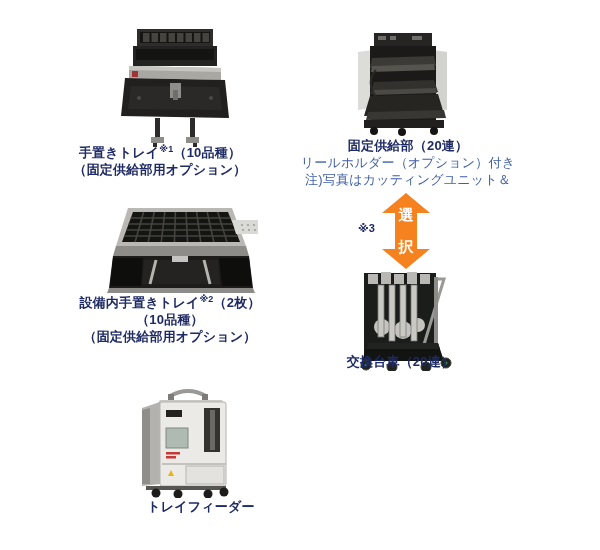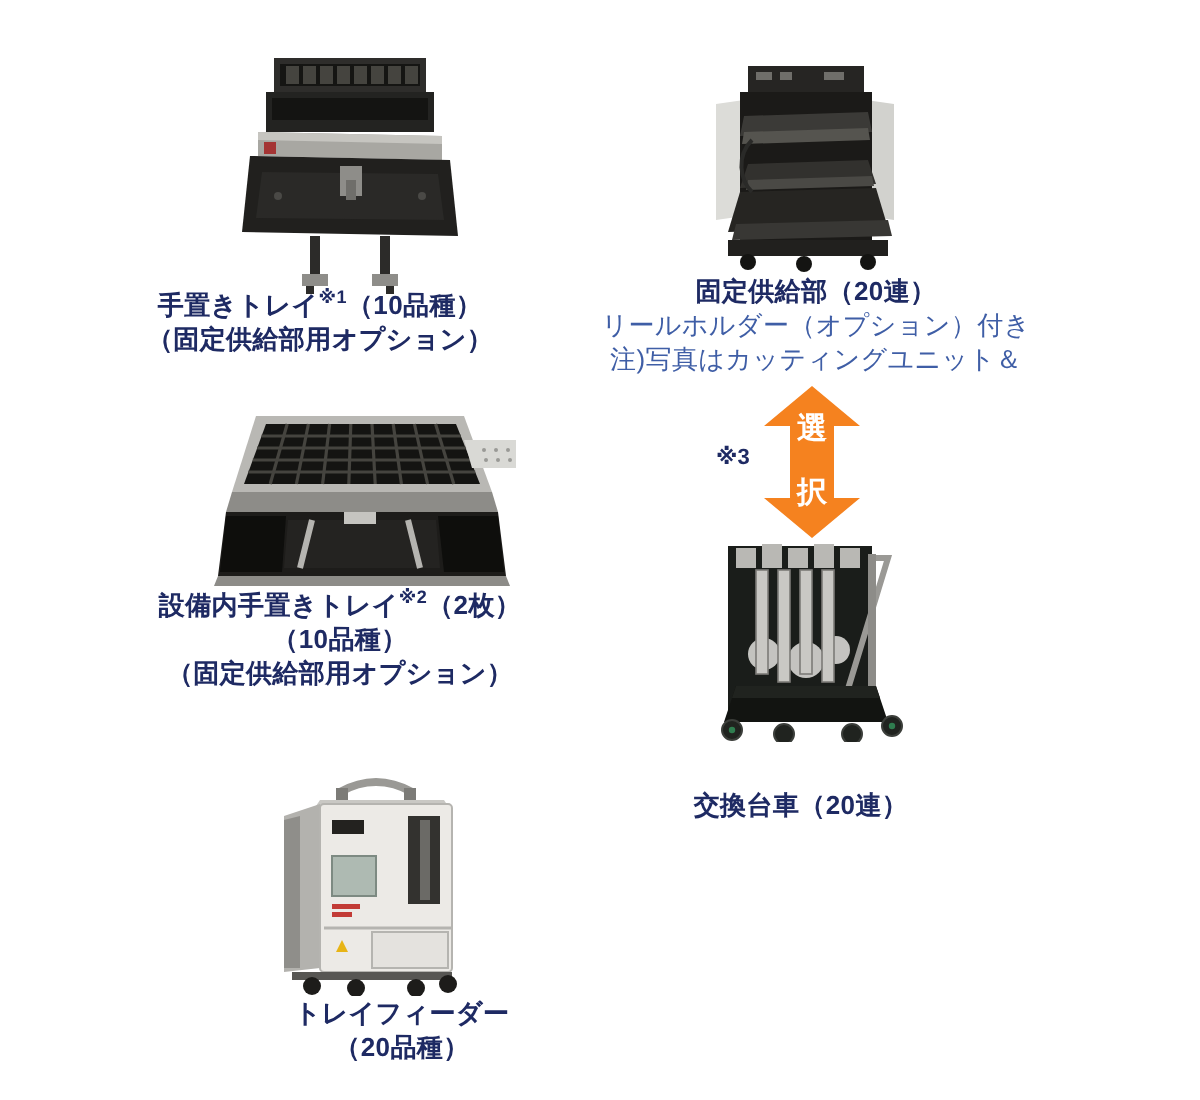--- a/index.html
+++ b/index.html
@@ -185,21 +185,21 @@
         <circle cx="78" cy="100" r="5"></circle>
           <circle cx="98" cy="96" r="5"></circle>
       </g>
       <g fill="#2f7d4f">
         <circle cx="18" cy="98" r="1.6"></circle>
           <circle cx="98" cy="96" r="1.6"></circle>
       </g>
     </svg>
   </figure>
 
-  <div class="cap" style="left:318px;top:394px;width:165px">
+  <div class="cap" style="left:318px;top:353px;width:165px">
     <div>交換台車（20連）</div>
   </div>
 
   <figure style="left:126px;top:386px;width:122px;height:112px">
     <svg viewBox="0 0 122 112">
       <path d="M44,10 q18,-10 36,0" stroke="#9a9995" stroke-width="4" fill="none"></path>
       <rect x="42" y="8" width="6" height="6" fill="#7c7b77"></rect>
       <rect x="76" y="8" width="6" height="6" fill="#7c7b77"></rect>
       <polygon points="34,14 96,14 100,20 30,20" fill="#c9c8c4"></polygon>
       <polygon points="16,22 34,16 34,98 16,100" fill="#b3b2ae"></polygon>
@@ -219,16 +219,15 @@
         <circle cx="30" cy="107" r="4.5"></circle>
           <circle cx="52" cy="108" r="4.5"></circle>
         <circle cx="82" cy="108" r="4.5"></circle>
           <circle cx="98" cy="106" r="4.5"></circle>
       </g>
     </svg>
   </figure>
 
   <div class="cap" style="left:116px;top:498px;width:170px">
     <div>トレイフィーダー</div>
-    <div>（20品種）</div>
   </div>
 
 </div>
 
 </body></html>

